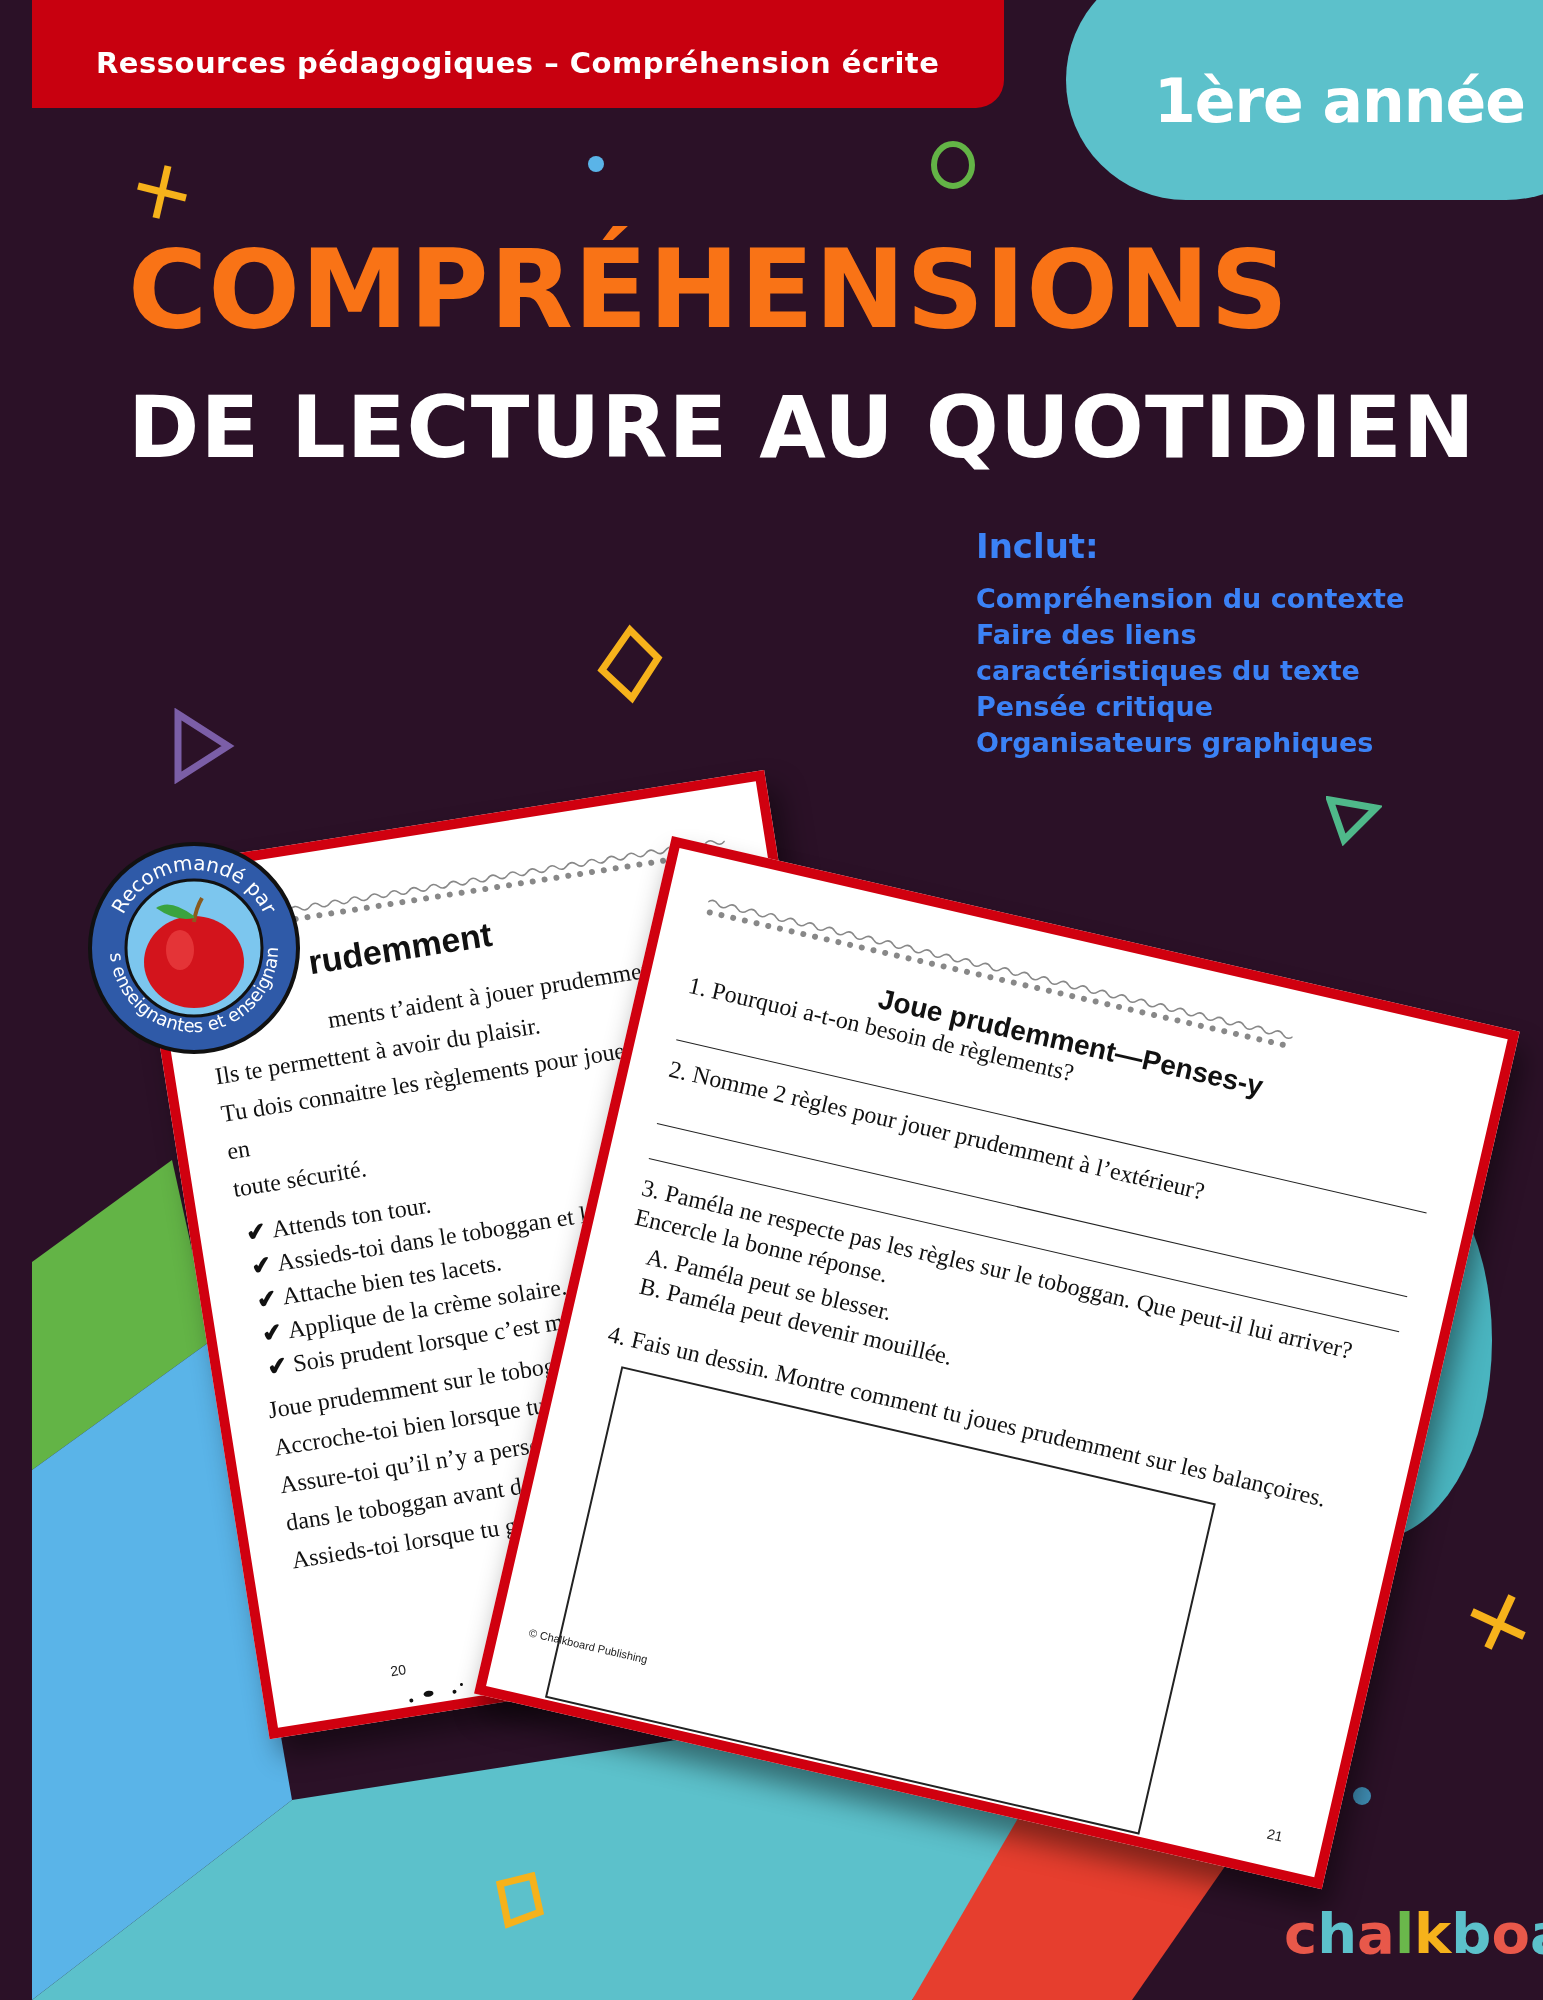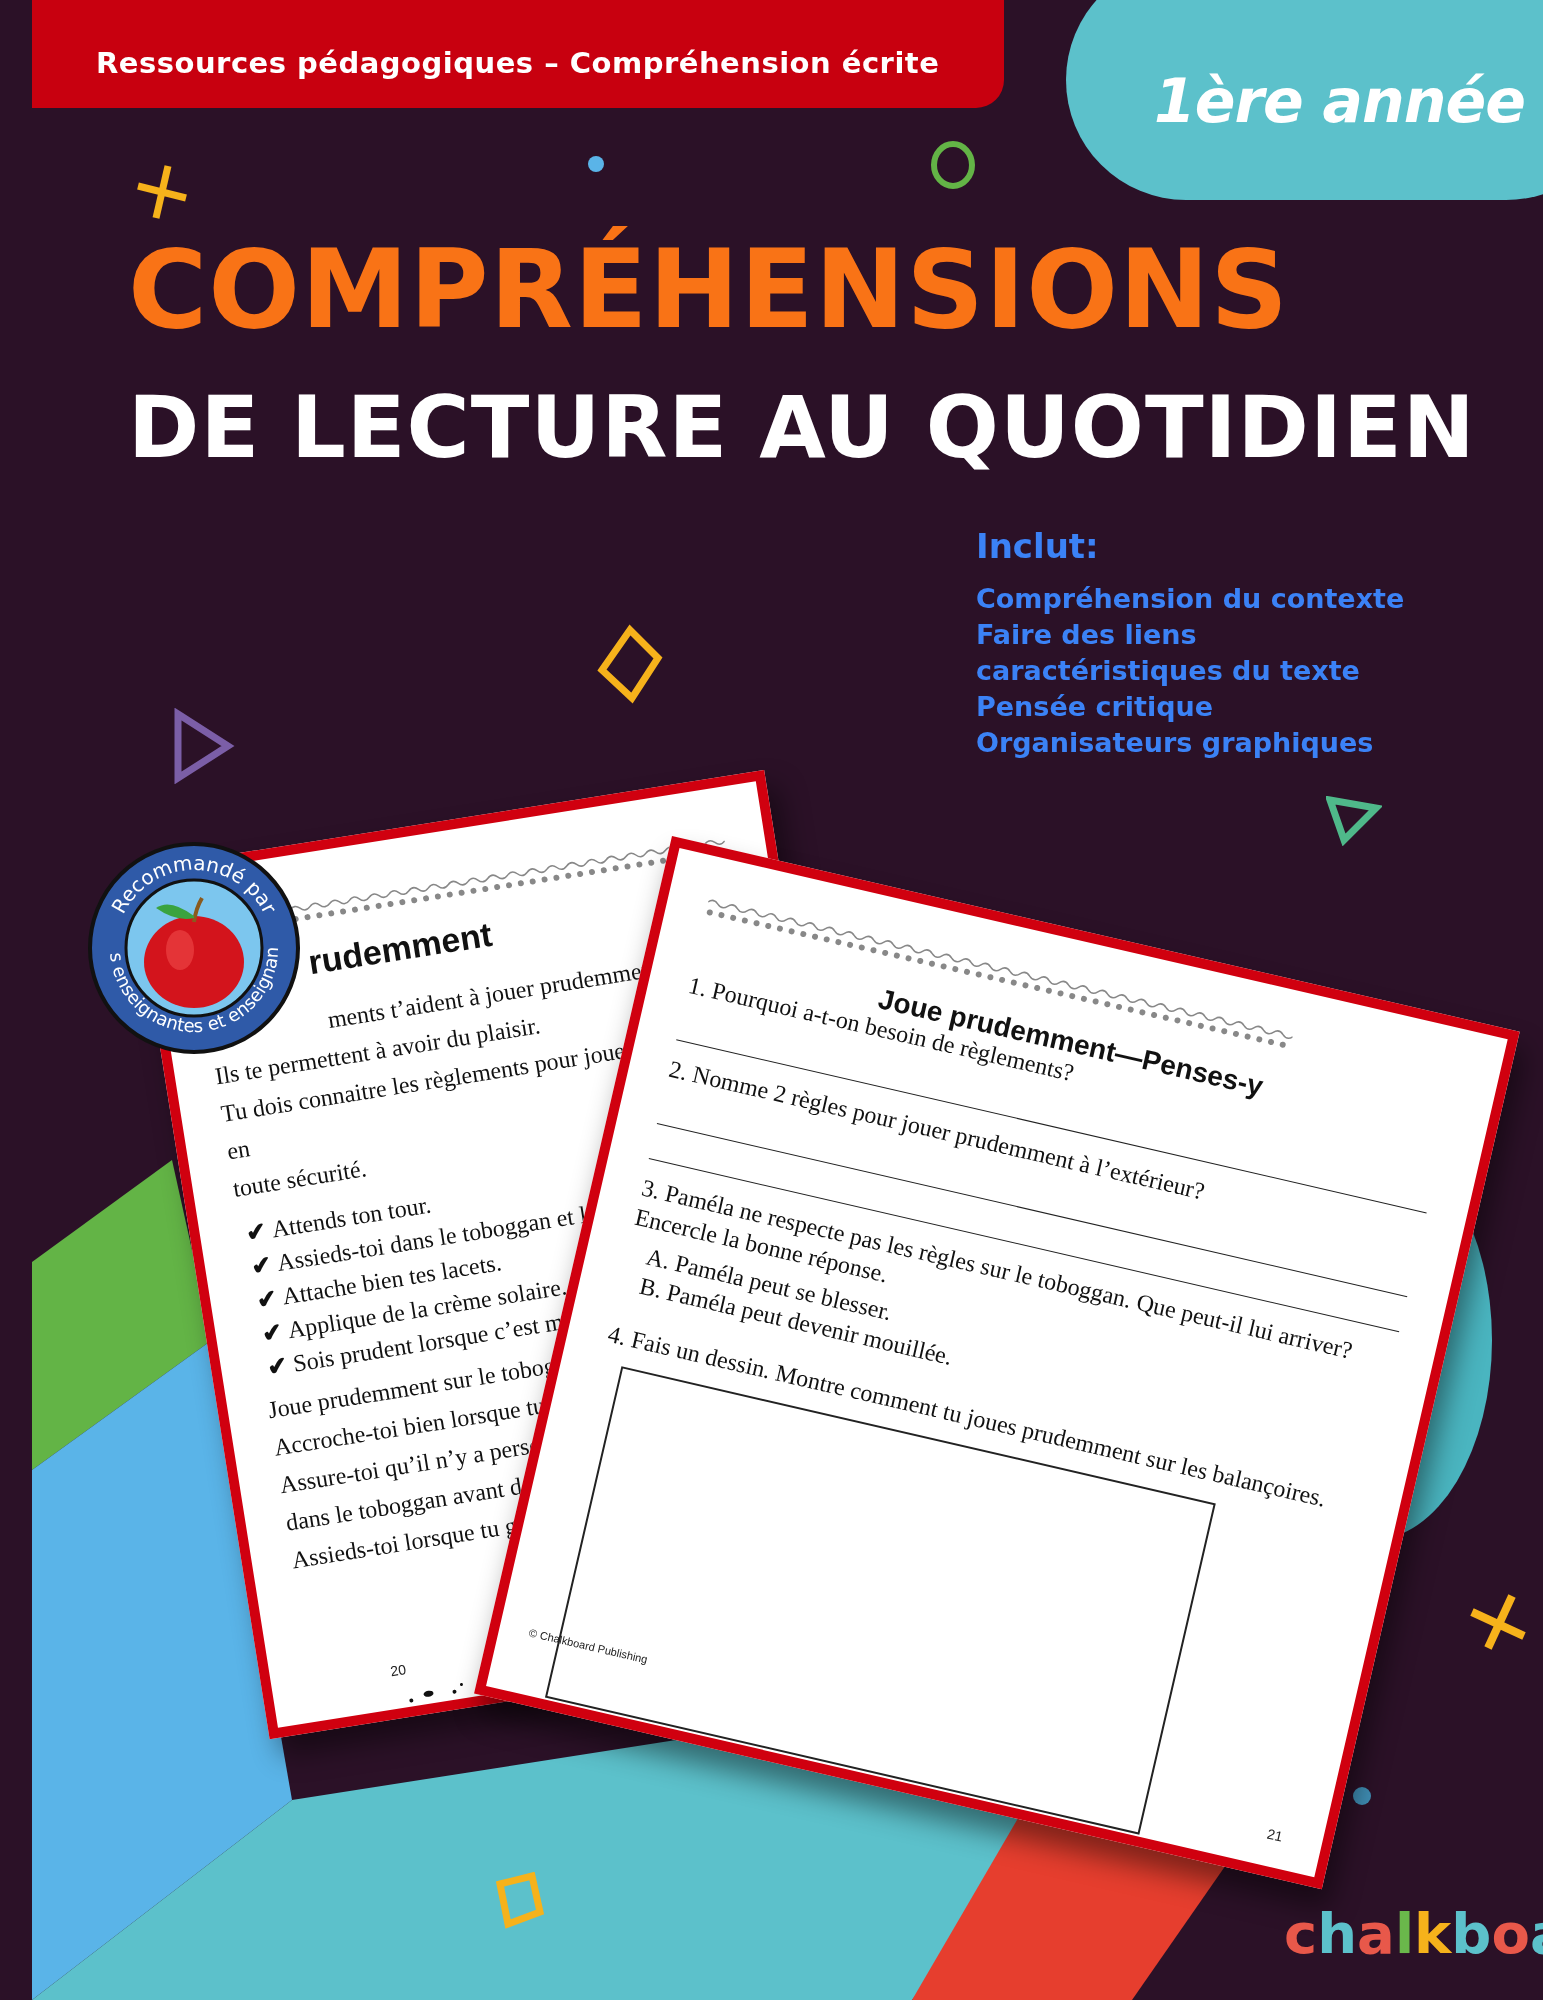--- a/index.html
+++ b/index.html
@@ -9,21 +9,21 @@
 
   
   .bands { position: absolute; left: 0; top: 0; width: 1543px; height: 2000px; }
 
   
   .series-banner { position: absolute; left: 0; top: 0; width: 972px; height: 108px; background: #c8000f; border-bottom-right-radius: 28px; }
   .series-text { position: absolute; left: 64px; top: 46px; color: #fff; font-weight: bold; font-size: 29px; letter-spacing: 0.5px; white-space: nowrap; }
 
   
   .grade-pill { position: absolute; left: 1034px; top: -40px; width: 560px; height: 240px; background: #5cc1cb; border-radius: 120px; }
-  .grade-text { position: absolute; left: 1122px; top: 66px; color: #fff; font-weight: bold; font-size: 60px; white-space: nowrap; letter-spacing: -1px; font-style: italic; }
+  .grade-text { position: absolute; left: 1122px; top: 66px; color: #fff; font-weight: bold; font-size: 60px; white-space: nowrap; letter-spacing: -1px; }
 
   
   .title-1 { position: absolute; left: 96px; top: 236px; color: #f97316; font-weight: bold; font-size: 108px; letter-spacing: 1px; white-space: nowrap; line-height: 1; }
   .title-2 { position: absolute; left: 96px; top: 384px; color: #ffffff; font-weight: bold; font-size: 86px; letter-spacing: 1px; white-space: nowrap; line-height: 1; }
 
   
   .includes { position: absolute; left: 944px; top: 526px; color: #3b82f6; }
   .includes-heading { font-weight: bold; font-size: 34px; margin-bottom: 14px; line-height: 1.2; }
   .includes-item { font-weight: bold; font-size: 27px; line-height: 36px; white-space: nowrap; }
 

